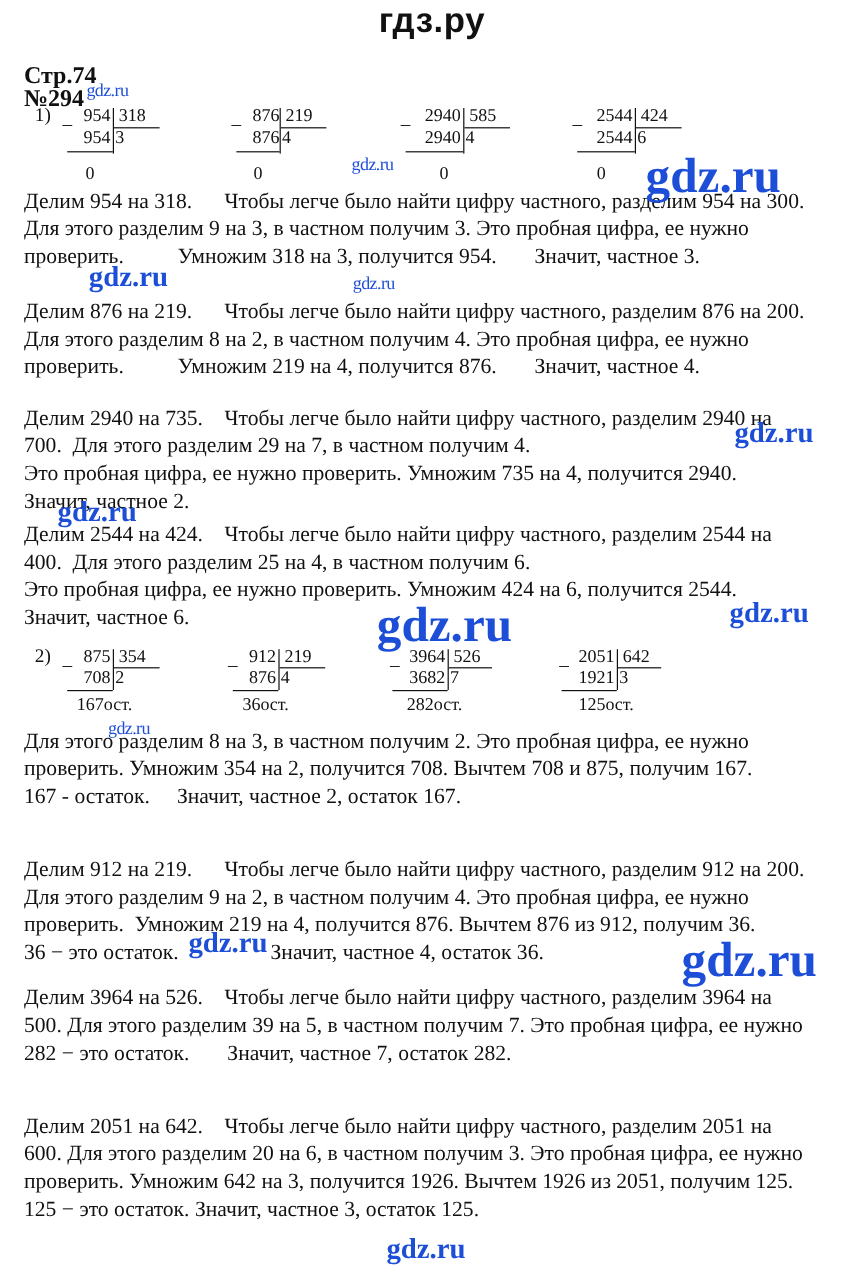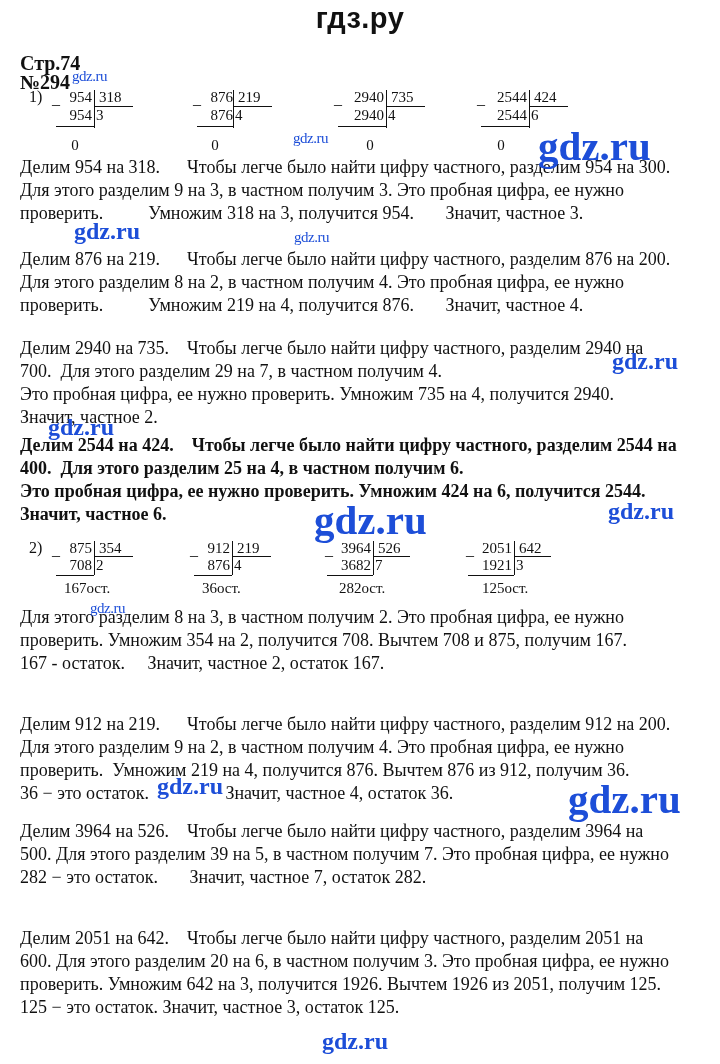--- a/index.html
+++ b/index.html
@@ -62,21 +62,21 @@
   <span class="sub" style="right:50px; top:18px; width:40px;">876</span>
   <span class="quot" style="left:42px; top:18px;">4</span>
   <span class="hline" style="left:4px; top:36px; width:36px;"></span>
   <span class="rest" style="left:4px; top:48px; width:36px;">0</span>
 </div>
 
 <div class="div" style="left:334px; top:90px; width:100px; height:70px;">
   <span class="minus" style="left:0; top:6px;">–</span>
   <span class="dividend" style="left:8px; top:0; width:42px;">2940</span>
   <span class="vline" style="left:52px; top:0; height:38px;"></span>
-  <span class="divisor" style="left:57px; top:0;">735</span>
+  <span class="divisor" style="left:57px; top:0;">585</span>
   <span class="hline" style="left:53px; top:16px; width:38px;"></span>
   <span class="sub" style="left:8px; top:18px; width:42px;">2940</span>
   <span class="quot" style="left:54px; top:18px;">4</span>
   <span class="hline" style="left:4px; top:36px; width:48px;"></span>
   <span class="rest" style="left:4px; top:48px; width:64px;">0</span>
 </div>
 
 <div class="div" style="left:477px; top:90px; width:100px; height:70px;">
   <span class="minus" style="left:0; top:6px;">–</span>
   <span class="dividend" style="left:8px; top:0; width:42px;">2544</span>
@@ -98,21 +98,21 @@
   <span class="line">Делим 876 на 219.      Чтобы легче было найти цифру частного, разделим 876 на 200.</span>
   <span class="line">Для этого разделим 8 на 2, в частном получим 4. Это пробная цифра, ее нужно</span>
   <span class="line">проверить.          Умножим 219 на 4, получится 876.       Значит, частное 4.</span>
 </div>
 <div class="para" style="top:337px;">
   <span class="line">Делим 2940 на 735.    Чтобы легче было найти цифру частного, разделим 2940 на</span>
   <span class="line">700.  Для этого разделим 29 на 7, в частном получим 4.</span>
   <span class="line">Это пробная цифра, ее нужно проверить. Умножим 735 на 4, получится 2940.</span>
   <span class="line">Значит, частное 2.</span>
 </div>
-<div class="para" style="top:434px;font-weight:bold;">
+<div class="para" style="top:434px;">
   <span class="line">Делим 2544 на 424.    Чтобы легче было найти цифру частного, разделим 2544 на</span>
   <span class="line">400.  Для этого разделим 25 на 4, в частном получим 6.</span>
   <span class="line">Это пробная цифра, ее нужно проверить. Умножим 424 на 6, получится 2544.</span>
   <span class="line">Значит, частное 6.</span>
 </div>
 
 <div class="abs part-label" style="left:29px; top:539px;">2)</div>
 
 <div class="div" style="left:52px; top:541px; width:110px; height:60px;">
   <span class="minus" style="left:0; top:6px;">–</span>

